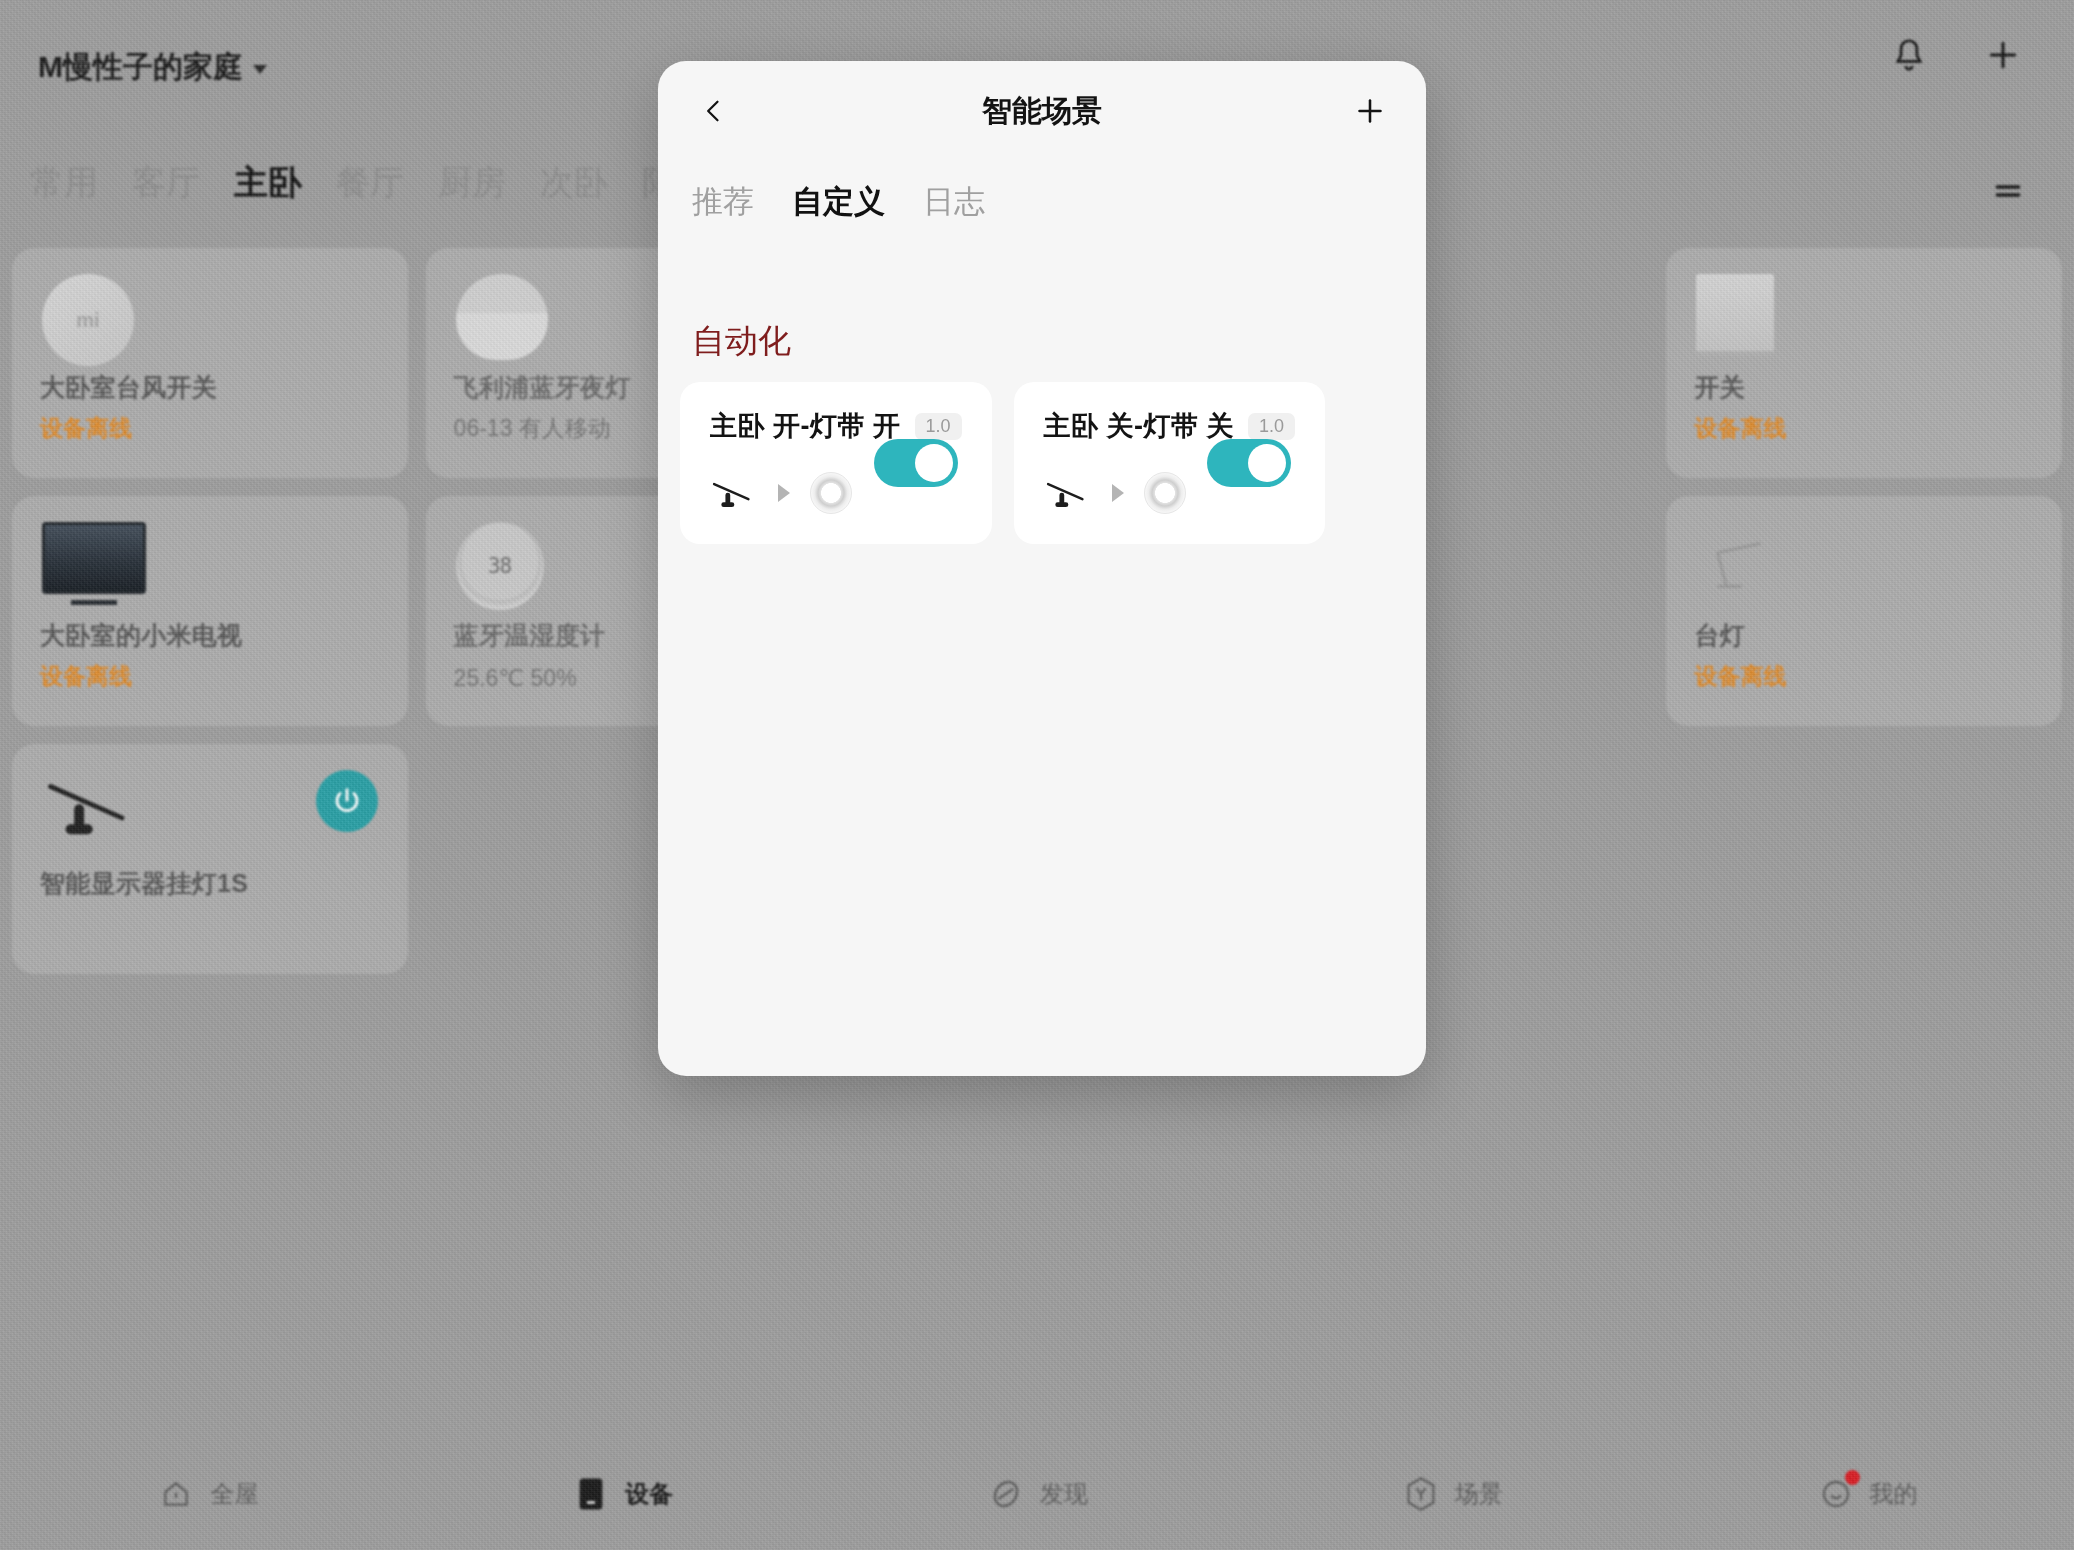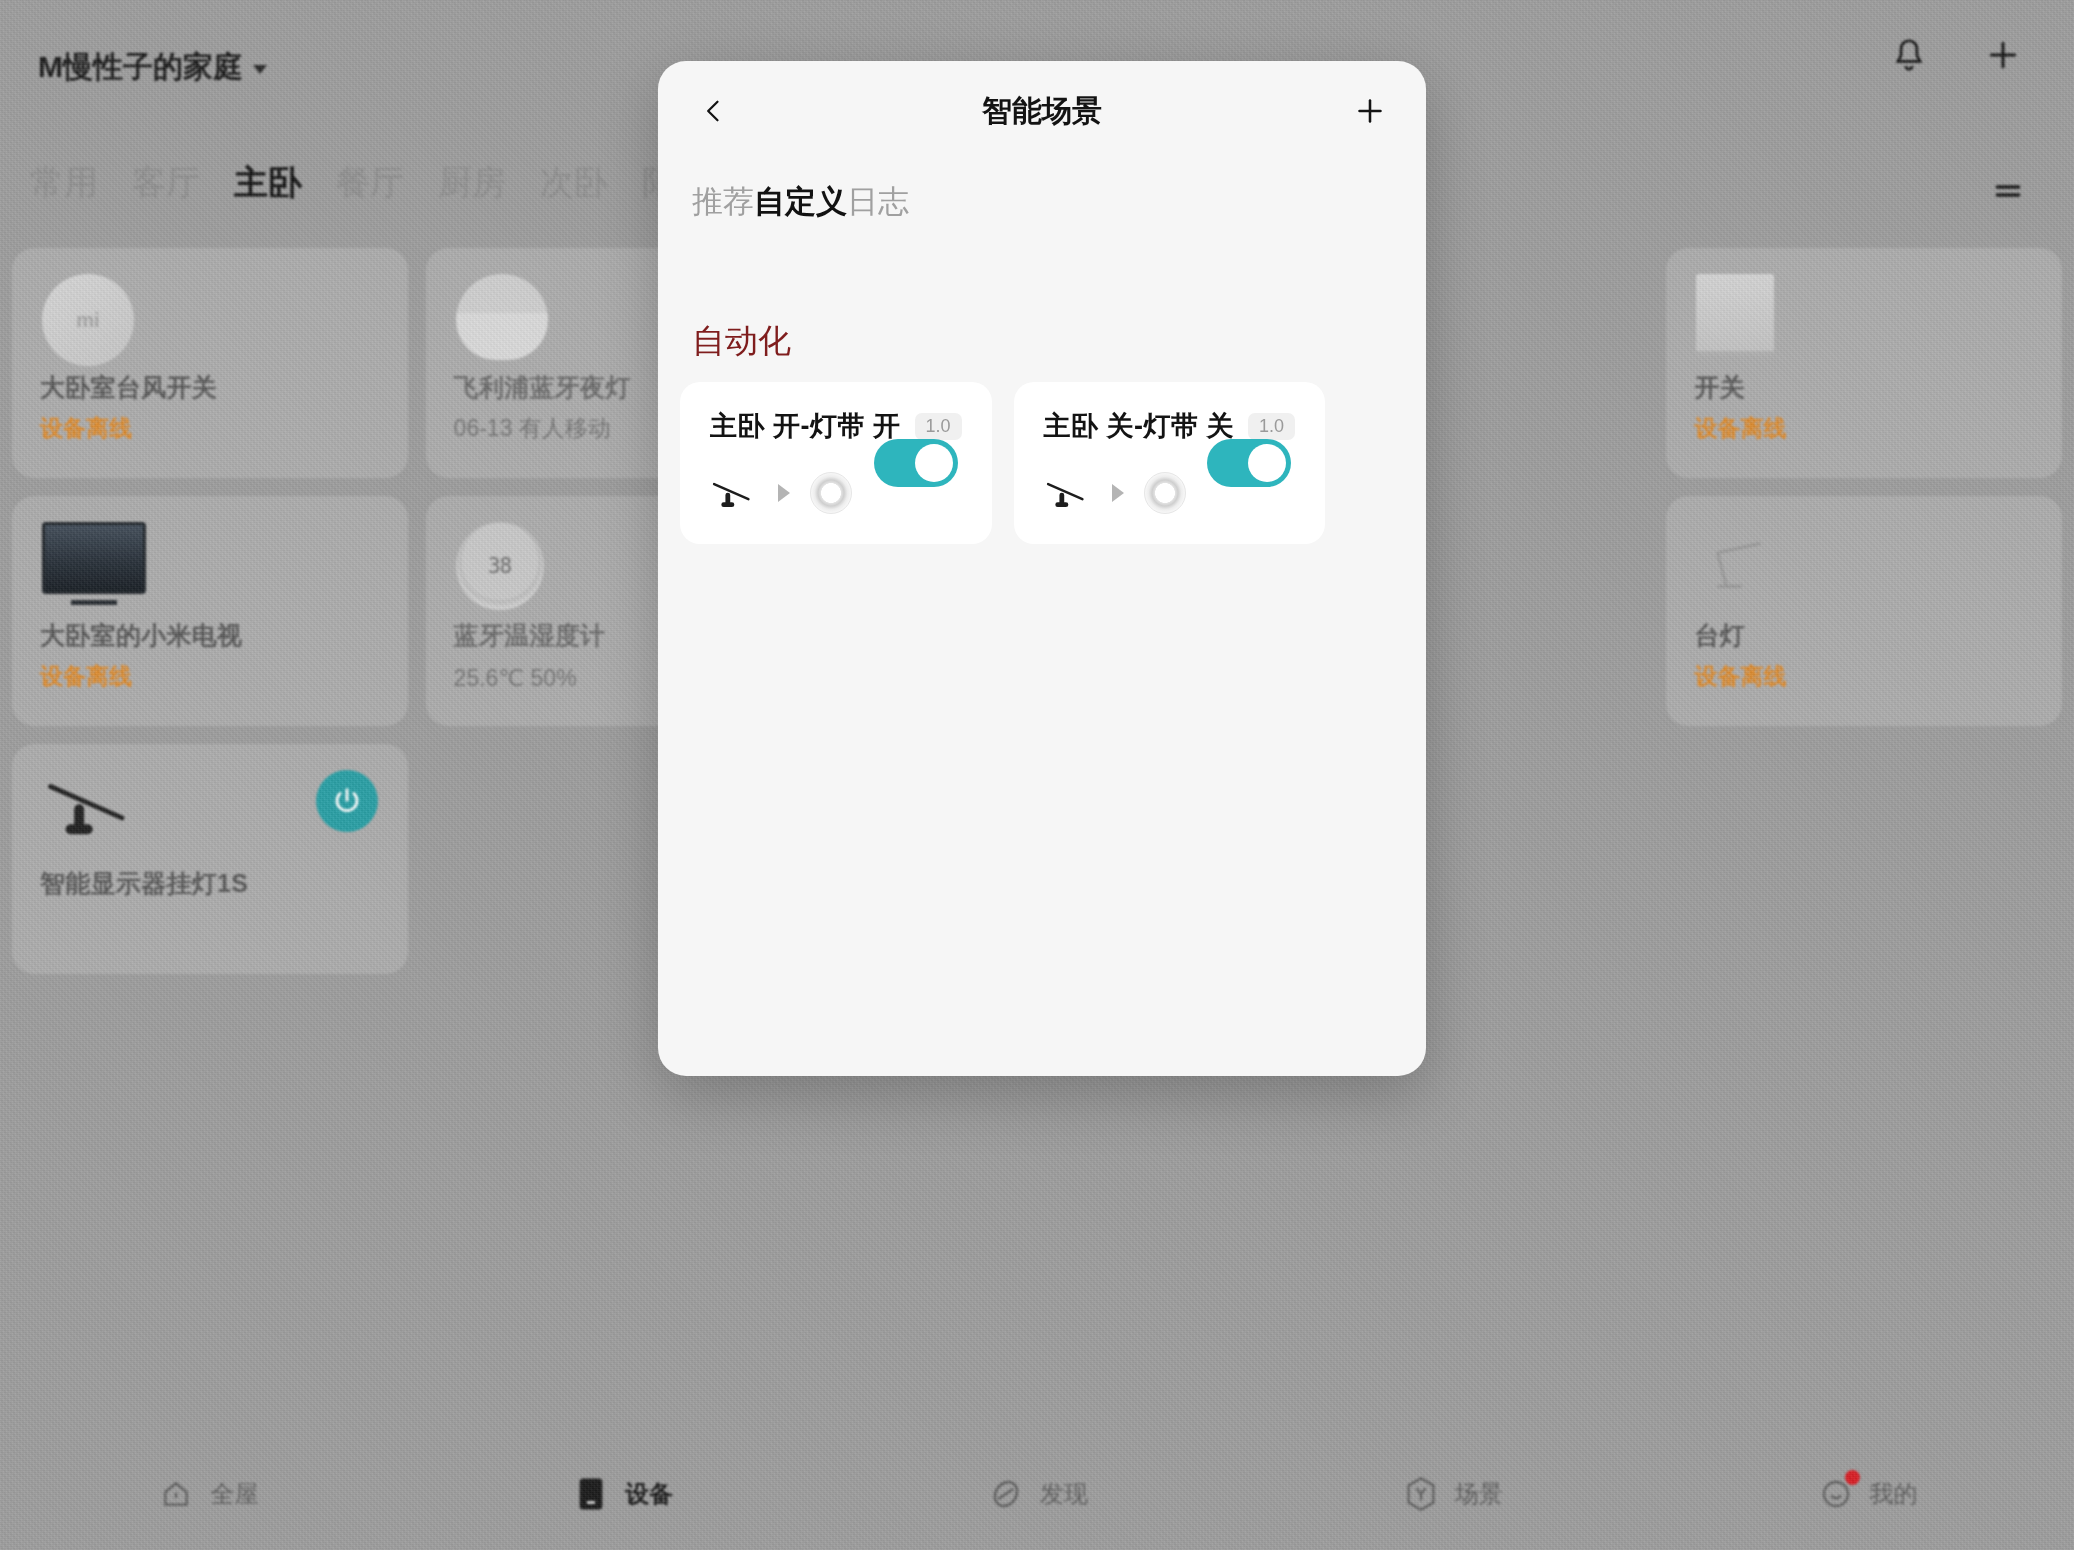--- a/index.html
+++ b/index.html
@@ -155,21 +155,21 @@
   }
   .mh-back { width: 44px; height: 44px; display:flex; align-items:center; justify-content:center; }
   .mh-title {
     position: absolute; left: 0; right: 0; text-align: center;
     font-size: 30px; font-weight: 700; color: #131313;
     pointer-events: none;
   }
   .mh-add { margin-left: auto; width: 44px; height: 44px; display:flex; align-items:center; justify-content:center; }
 
   .modal-tabs {
-    display: flex; align-items: flex-end; 
+    display: flex; align-items: flex-end; gap: 38px;
     padding: 20px 34px 0 34px;
     font-size: 31px;
   }
   .mtab { color: #a0a0a0; font-weight: 400; }
   .mtab.active { color: #121212; font-weight: 700; }
 
   .section-title {
     padding: 96px 34px 18px 34px;
     font-size: 33px; color: #7f1d1d; font-weight: 400;
   }

